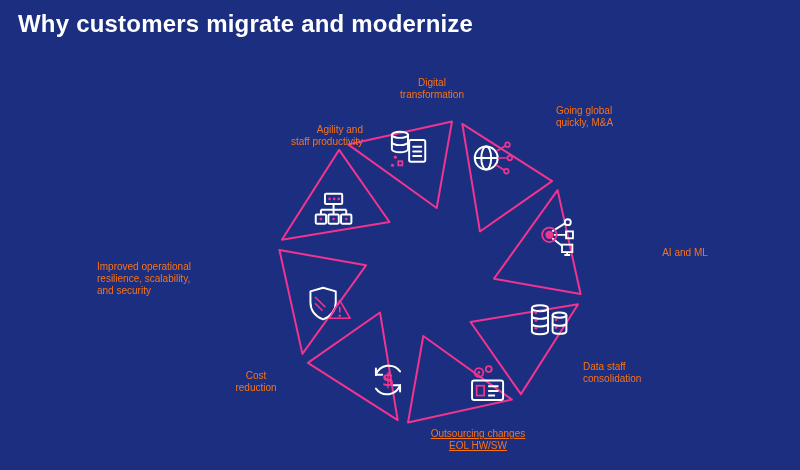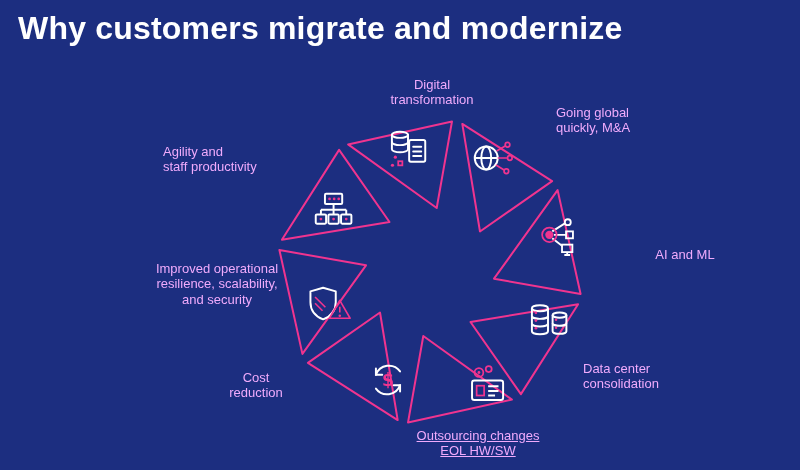--- a/index.html
+++ b/index.html
@@ -3,26 +3,26 @@
 <meta charset="utf-8">
 <style>
   html,body{margin:0;padding:0;background:#0d1745;}
   .slide{
     position:relative;width:800px;height:470px;overflow:hidden;
     background:#1c2e80;
     font-family:"Liberation Sans",sans-serif;
   }
   .title{
     position:absolute;left:18px;top:10px;margin:0;
-    font-size:32px;font-weight:700;color:#ffffff;letter-spacing:.2px;
+    font-size:24px;font-weight:700;color:#ffffff;letter-spacing:.2px;
   }
   #pinwheel{position:absolute;left:0;top:0;}
   #pinwheel polygon{fill:none;stroke:#f0348f;stroke-width:2;stroke-linejoin:round;}
   .lbl{
-    position:absolute;color:#f0abfc;font-size:13px;line-height:1.18;
+    position:absolute;color:#f97316;font-size:10px;line-height:1.18;
     white-space:pre-line;
   }
   .icon{position:absolute;width:46px;height:46px;}
   .icon svg{width:46px;height:46px;display:block;}
 </style>
 </head>
 <body>
 
 <div class="slide">
 
@@ -166,29 +166,29 @@
   </div>
 
   <div class="lbl" style="left:332px;top:77px;width:200px;text-align:center;">Digital
 transformation</div>
 
   <div class="lbl" style="left:556px;top:105px;width:170px;text-align:left;">Going global
 quickly, M&amp;A</div>
 
   <div class="lbl" style="left:620px;top:247px;width:130px;text-align:center;">AI and ML</div>
 
-  <div class="lbl" style="left:583px;top:361px;width:170px;text-align:left;">Data center
+  <div class="lbl" style="left:583px;top:361px;width:170px;text-align:left;">Data staff
 consolidation</div>
 
   <div class="lbl" style="left:378px;top:428px;width:200px;text-align:center;text-decoration:underline;">Outsourcing changes
 EOL HW/SW</div>
 
   <div class="lbl" style="left:186px;top:370px;width:140px;text-align:center;">Cost
 reduction</div>
 
-  <div class="lbl" style="left:117px;top:261px;width:200px;text-align:center;">Improved operational
+  <div class="lbl" style="left:97px;top:261px;width:200px;text-align:left;">Improved operational
 resilience, scalability,
 and security</div>
 
-  <div class="lbl" style="left:163px;top:124px;width:200px;text-align:left;margin-top:20px;">Agility and
+  <div class="lbl" style="left:163px;top:124px;width:200px;text-align:right;">Agility and
 staff productivity</div>
 
 </div>
 
 </body></html>

